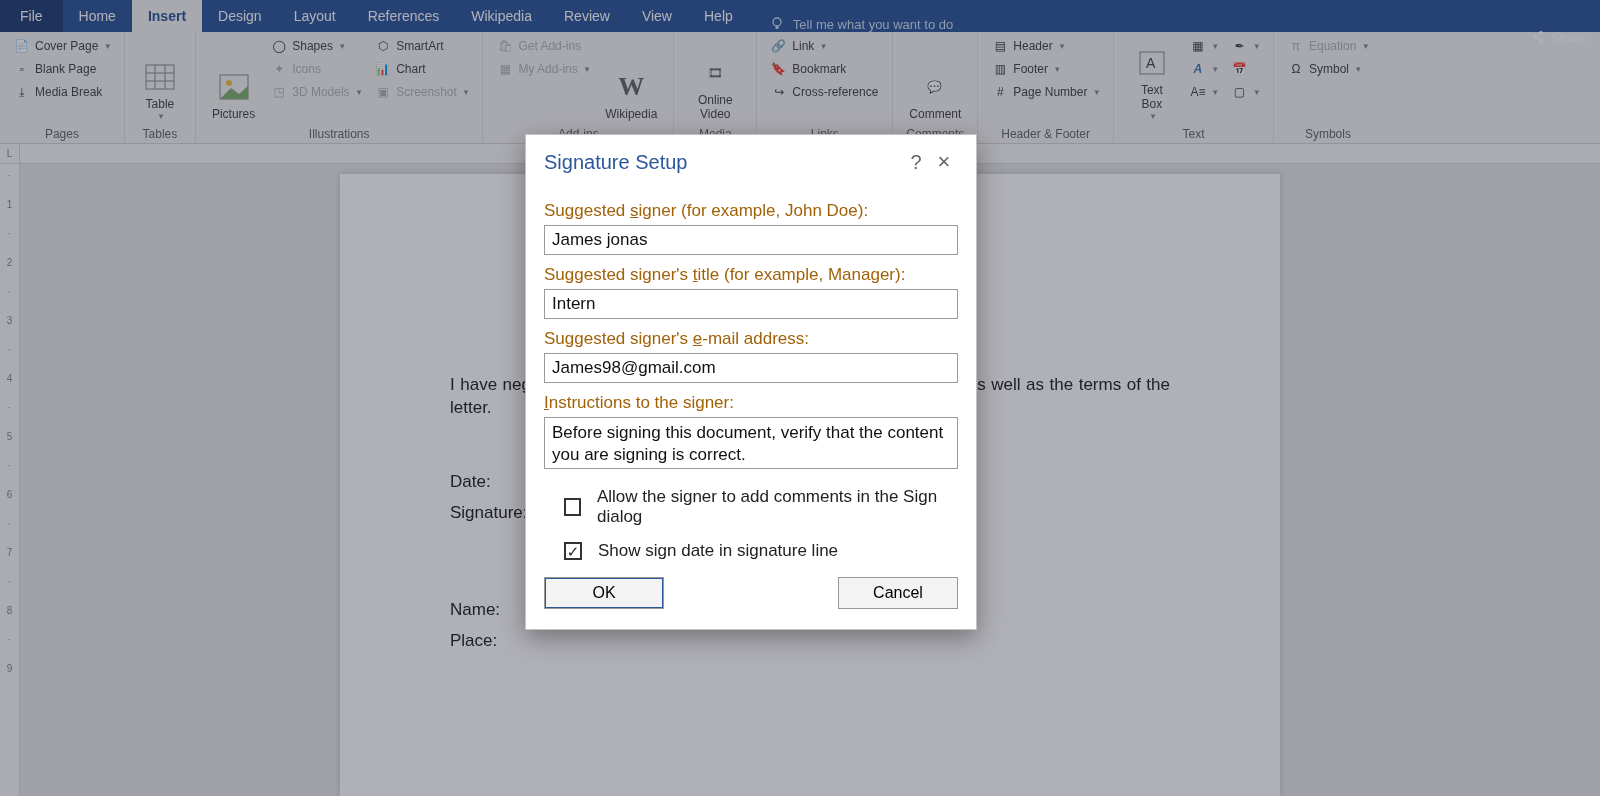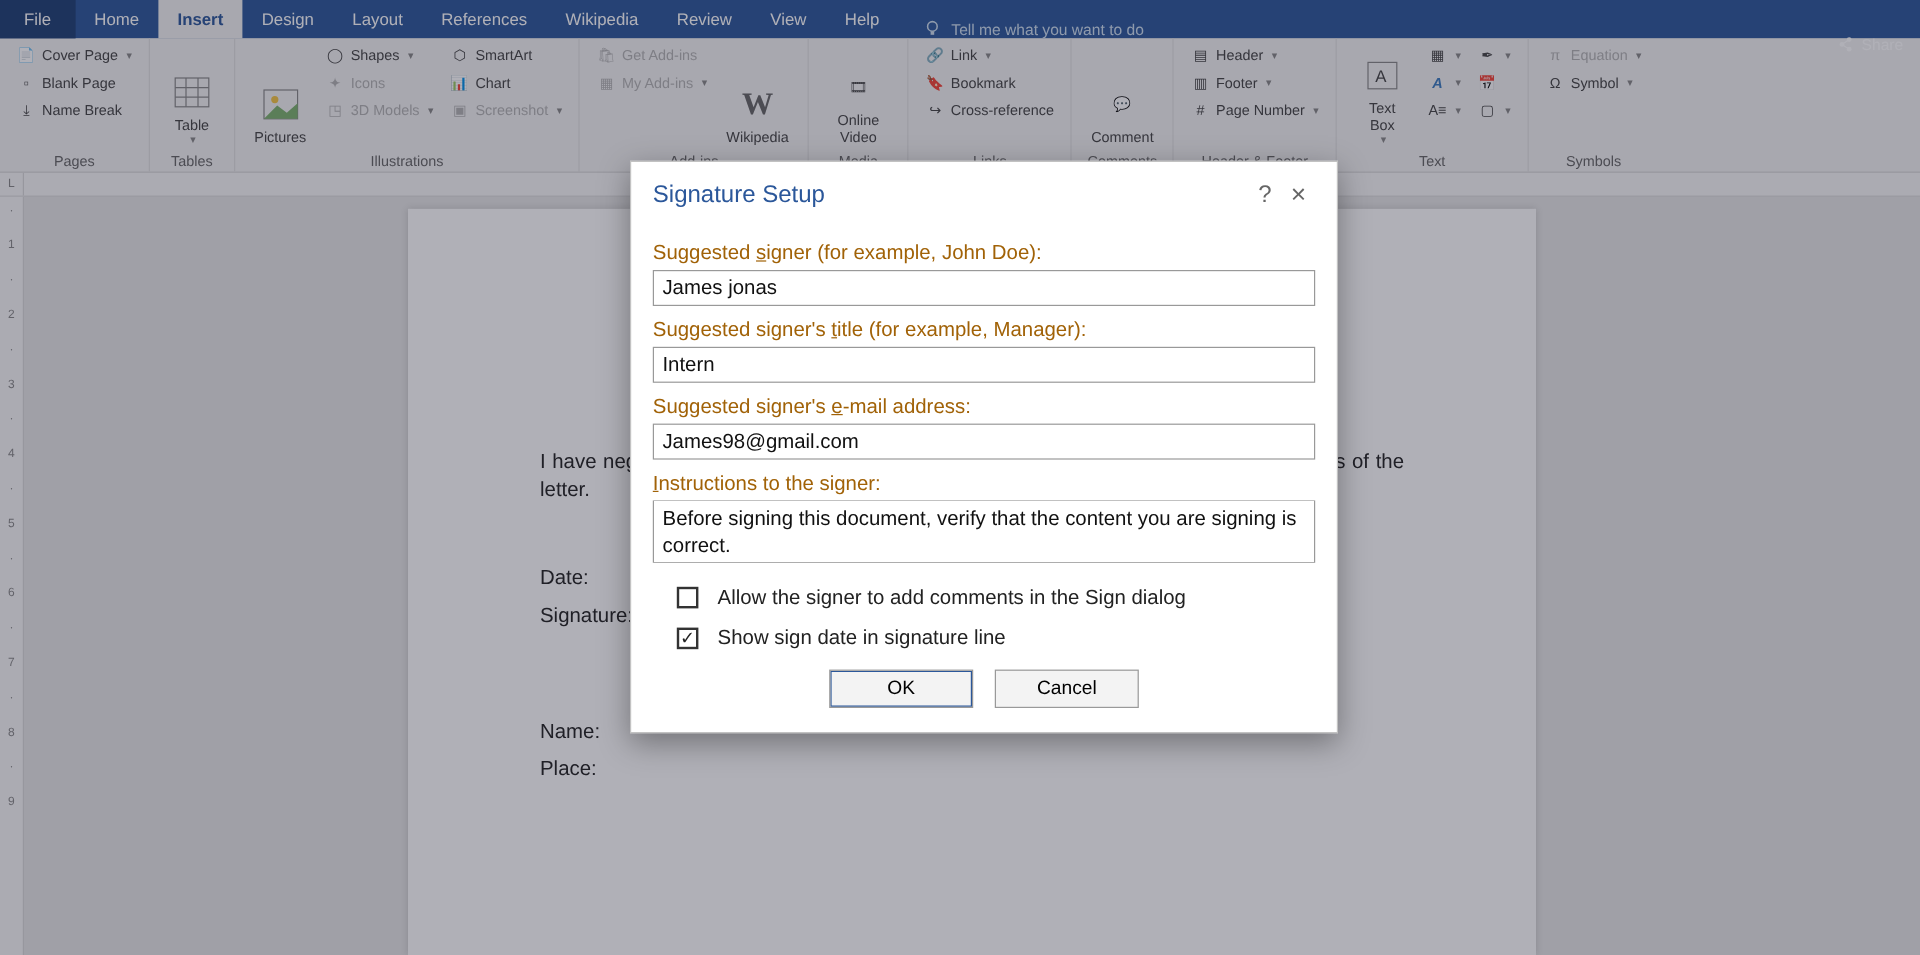--- a/index.html
+++ b/index.html
@@ -35,33 +35,33 @@
 .ruler-v { width: 20px; background: #f7f7f7; border-right: 1px solid #d9d9d9; display:flex; flex-direction:column; align-items:center; font-size:10px; color:#888; gap:18px; padding-top:6px;}
 .canvas { flex: 1; background: #e6e6e6; display: flex; justify-content: center; overflow: hidden; }
 .page { width: 940px; background: #fff; margin-top: 10px; box-shadow: 0 0 6px rgba(0,0,0,0.15); padding: 200px 110px 40px; font-family: Georgia, serif; font-size: 17px; color: #222; line-height: 1.35; }
 .page p { margin-bottom: 14px; text-align: justify; }
 .page .field { margin-top: 8px; }
 
 
 .dim { position: absolute; inset: 0; background: rgba(30,30,50,0.35); }
 
 
-.dialog { position: absolute; left: 525px; top: 134px; width: 590px; background: #fff; border: 1px solid #c2c2c2; box-shadow: 0 8px 24px rgba(0,0,0,0.35); }
+.dialog { position: absolute; left: 525px; top: 134px; width: 452px; background: #fff; border: 1px solid #c2c2c2; box-shadow: 0 8px 24px rgba(0,0,0,0.35); }
 .dlg-title { display: flex; align-items: center; padding: 14px 18px 12px; font-size: 20px; color: #2b579a; }
 .dlg-title .t { flex: 1; }
 .dlg-title .hb { width: 28px; text-align: center; font-size: 20px; color: #666; cursor: pointer; }
 .dlg-title .xb { width: 28px; text-align: center; font-size: 22px; color: #666; cursor: pointer; }
 .dlg-body { padding: 4px 18px 14px; }
 .fld-lab { font-size: 17px; color: #a16207; margin-top: 10px; margin-bottom: 4px; }
 .fld-lab .u { text-decoration: underline; }
 .fld-in { width: 100%; border: 1px solid #999; padding: 4px 7px; font-size: 17px; color: #111; font-family: inherit; }
 textarea.fld-in { height: 52px; resize: none; line-height: 1.3; }
 .chk-row { display: flex; align-items: center; gap: 16px; margin-top: 14px; font-size: 17px; color: #222; margin-left: 20px; }
 .chk { width: 18px; height: 18px; border: 2px solid #333; display: inline-flex; align-items: center; justify-content: center; font-size: 15px; line-height: 1; }
-.dlg-btns { display: flex; gap: 18px; justify-content: center; padding: 16px 0 6px; }
+.dlg-btns { display: flex; gap: 18px; justify-content: space-between; padding: 16px 0 6px; }
 .dlg-btns button { width: 120px; height: 32px; font-size: 16px; background: #f3f3f3; border: 1px solid #999; cursor: pointer; }
 .dlg-btns button:first-child { box-shadow: 0 0 0 1px #2b579a inset; }
 </style>
 </head>
 <body>
 
 <div class="tabs">
   <div class="tab file">File</div>
   <div class="tab">Home</div>
   <div class="tab active">Insert</div>
@@ -98,21 +98,21 @@
             <span class="sico">📄</span>
             <span>Cover Page</span>
             <span class="dd">▾</span>
           </div>
         <div class="sm-btn">
             <span class="sico">▫</span>
             <span>Blank Page</span>
           </div>
         <div class="sm-btn">
             <span class="sico">⤓</span>
-            <span>Name Break</span>
+            <span>Media Break</span>
           </div>
       </div>
     </div>
     <div class="group-label">Pages</div>
   </div>
 
   <div class="group">
     <div class="group-content">
       <div class="big-btn">
         <span class="ico">

